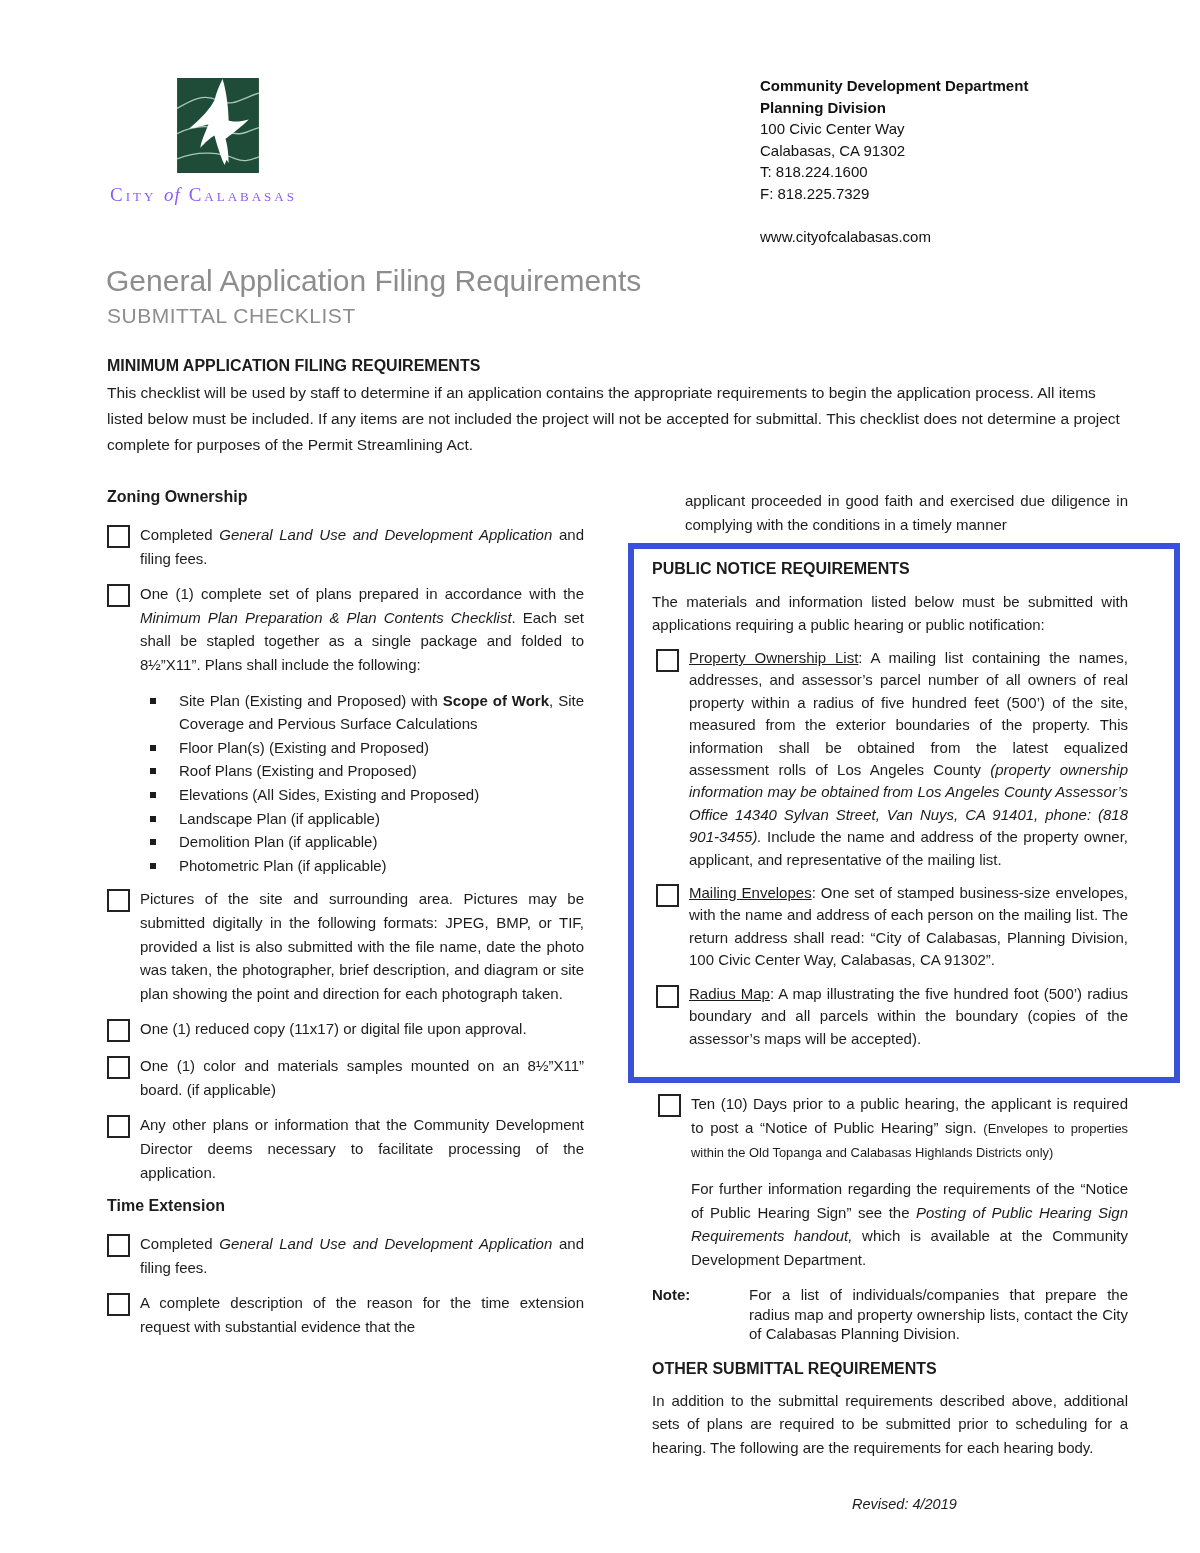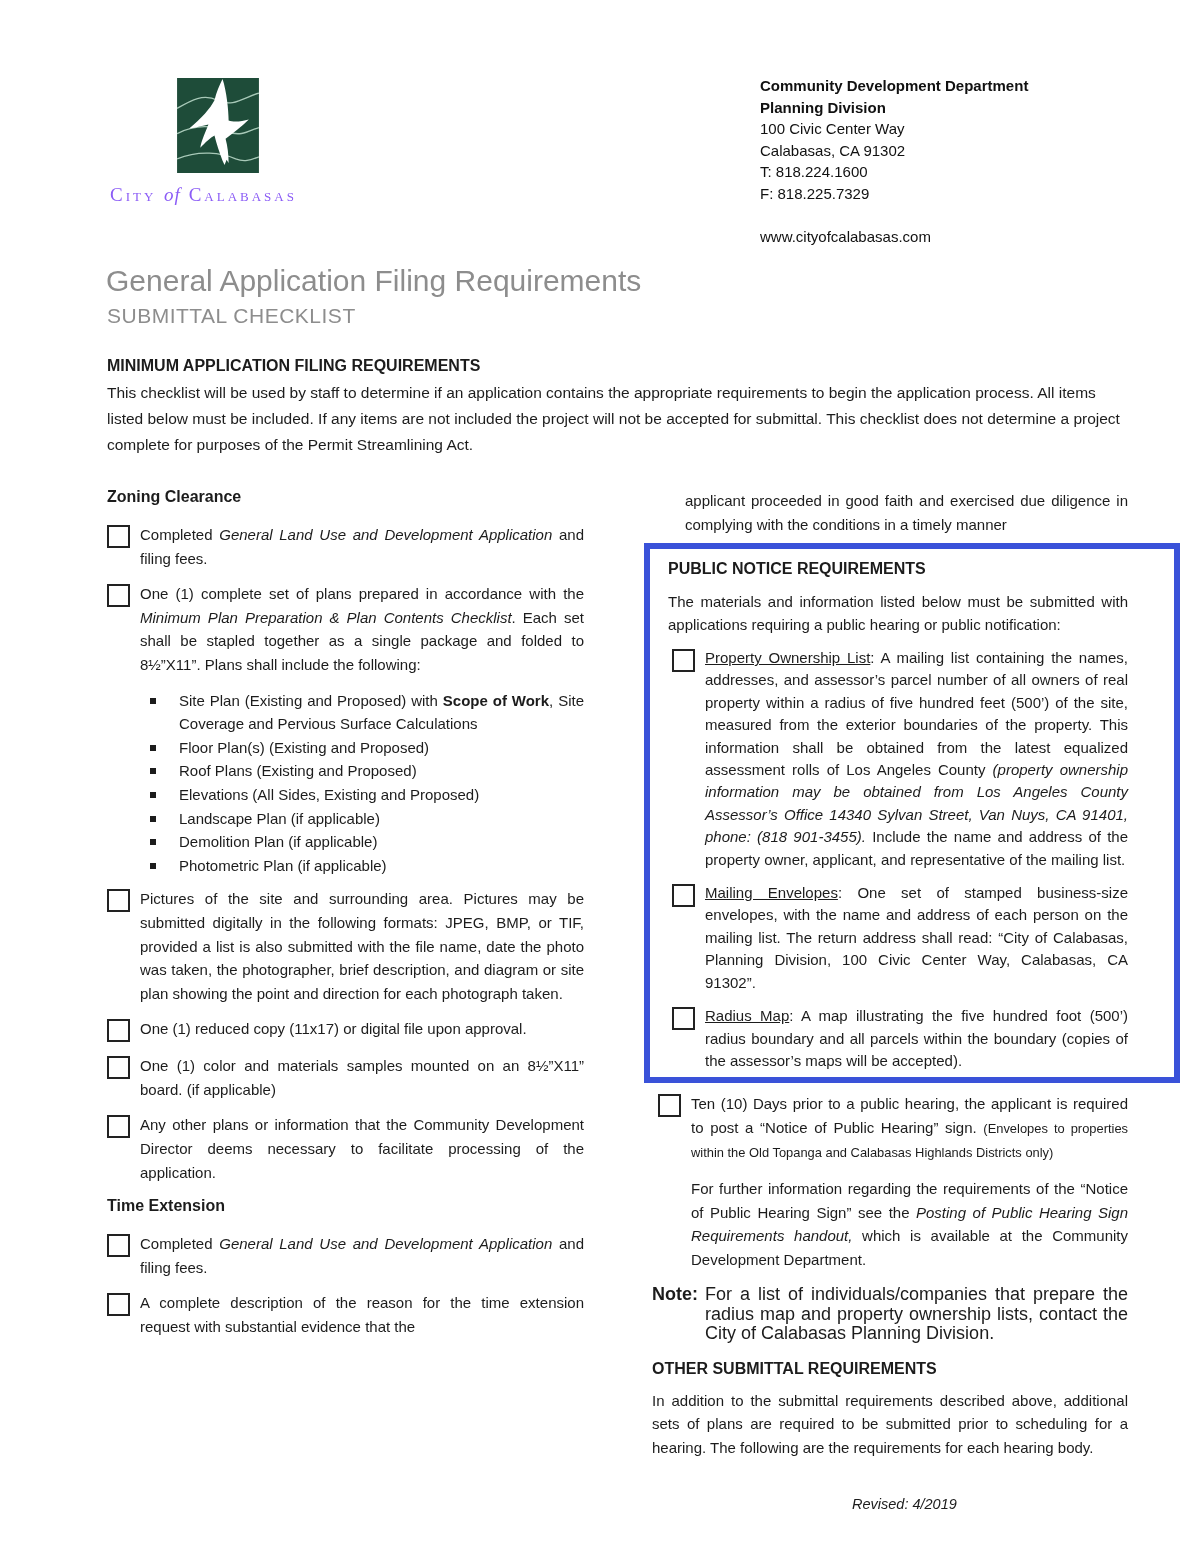--- a/index.html
+++ b/index.html
@@ -34,29 +34,29 @@
   .cb{width:19px;height:19px;border:2px solid #222;background:#fff;flex:none;margin-top:2px;}
   .check-item .txt{margin-left:10px;flex:1;text-align:justify;}
   .bullets{list-style:none;margin:2px 0 10px 0;padding:0 0 0 42px;}
   .bullets li{position:relative;padding-left:30px;text-align:justify;}
   .bullets li::before{content:"";position:absolute;left:1px;top:9px;width:6px;height:6px;background:#1c1c1c;}
   .th{margin-top:12px;}
   
   .continuation{margin:2px 52px 0 57px;text-align:justify;}
   .notice-box{
     box-sizing:border-box;height:540px;margin-top:7px;overflow:hidden;
-    border:6px solid #3a52d9;padding:5px 46px 6px 18px;margin-left:16px;
+    border:6px solid #3a52d9;padding:5px 46px 6px 18px;
   }
   .notice-box .box-h{font-size:16px;font-weight:700;line-height:21px;margin:4px 0 12px 0;}
   .notice-box .box-intro{margin:0 0 11px 0;text-align:justify;line-height:22.4px;}
   .notice-box .check-item{margin:0 0 11px 4px;line-height:22.4px;}
   .after-box{margin-top:9px;}
   .after-box .check-item{margin:0 52px 0 30px;}
   .further{margin:12px 52px 0 63px;text-align:justify;}
-  .note{display:flex;margin:14px 52px 0 24px;font-size:18px;line-height:19.5px;}
+  .note{display:flex;margin:14px 52px 0 24px;font-size:15px;line-height:19.5px;gap:44px;}
   .note .nl{font-weight:700;width:53px;flex:none;}
   .note .nb{flex:1;text-align:justify;}
   .other-h{margin:15px 52px 0 24px;font-size:16px;font-weight:700;line-height:20px;}
   .other-b{margin:10px 52px 0 24px;text-align:justify;}
   
   .seg-i{font-style:italic;}
   .seg-b{font-weight:700;}
   .seg-u{text-decoration:underline;}
   .seg-small{font-size:12.9px;}
   
@@ -93,21 +93,21 @@
 
   <div class="doc-title">General Application Filing Requirements</div>
   <div class="doc-subtitle">SUBMITTAL CHECKLIST</div>
 
   <div class="intro">
     <h3>MINIMUM APPLICATION FILING REQUIREMENTS</h3>
     <p>This checklist will be used by staff to determine if an application contains the appropriate requirements to begin the application process.  All items listed below must be included.  If any items are not included the project will not be accepted for submittal.  This checklist does not determine a project complete for purposes of the Permit Streamlining Act.</p>
   </div>
 
   <div class="col col-left">
-    <div class="col-h">Zoning Clearance</div>
+    <div class="col-h">Zoning Ownership</div>
 
     <div class="check-item">
       <span class="cb"></span>
       <div class="txt"><span>Completed </span><span class="seg-i">General Land Use and Development Application</span><span> and filing fees.</span></div>
     </div>
 
     <div class="check-item">
       <span class="cb"></span>
       <div class="txt"><span>One (1) complete set of plans prepared in accordance with the </span><span class="seg-i">Minimum Plan Preparation &amp; Plan Contents Checklist</span><span>. Each set shall be stapled together as a single package and folded to 8½”X11”.  Plans shall include the following:</span></div>
     </div>

